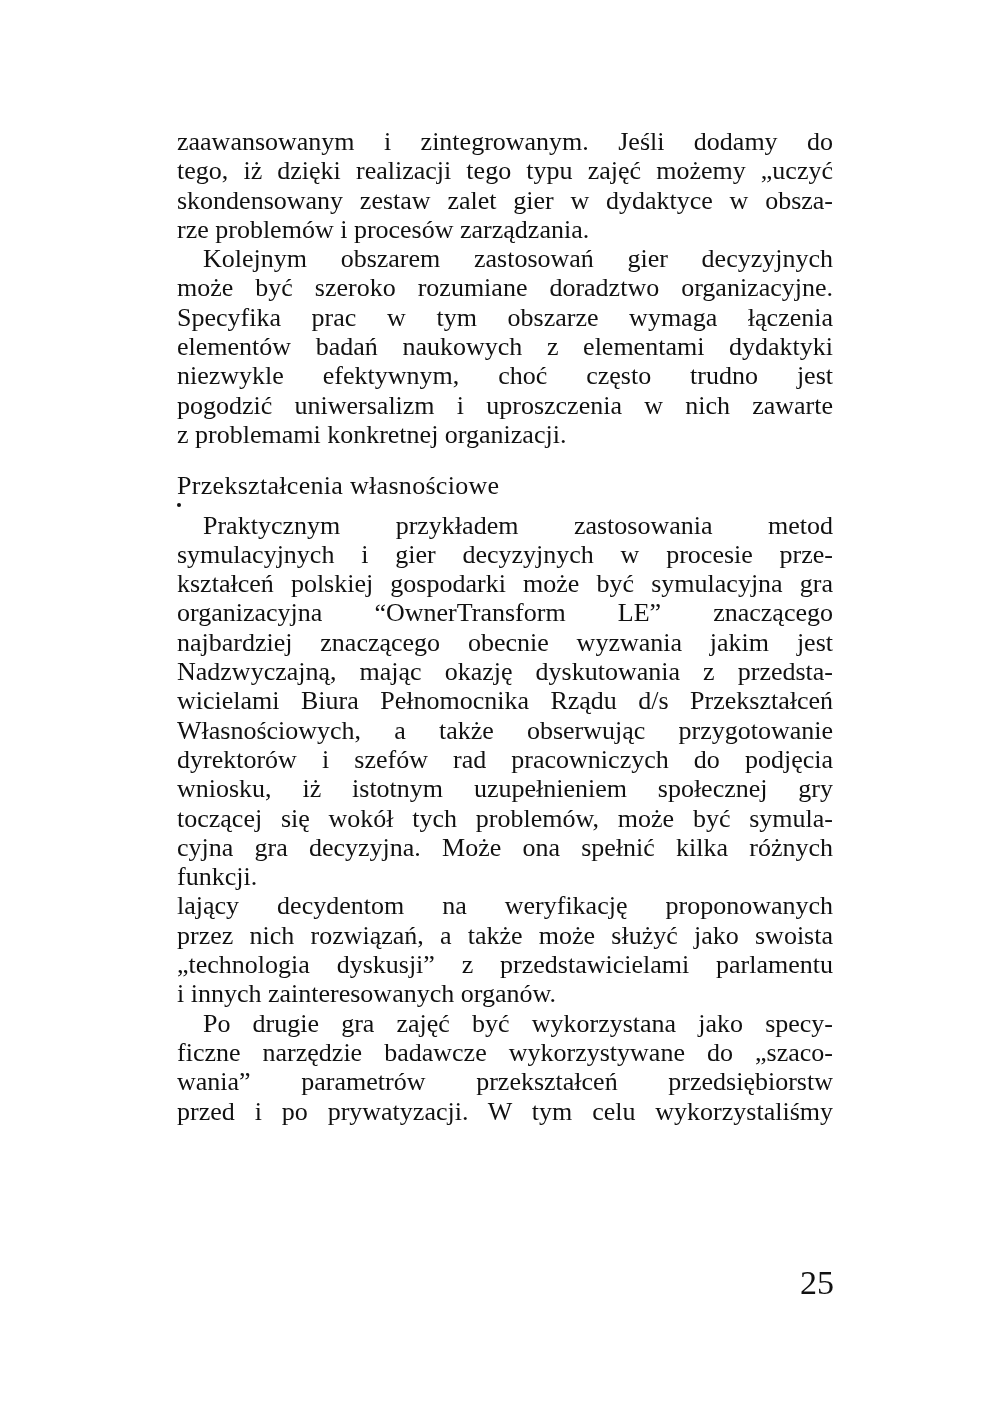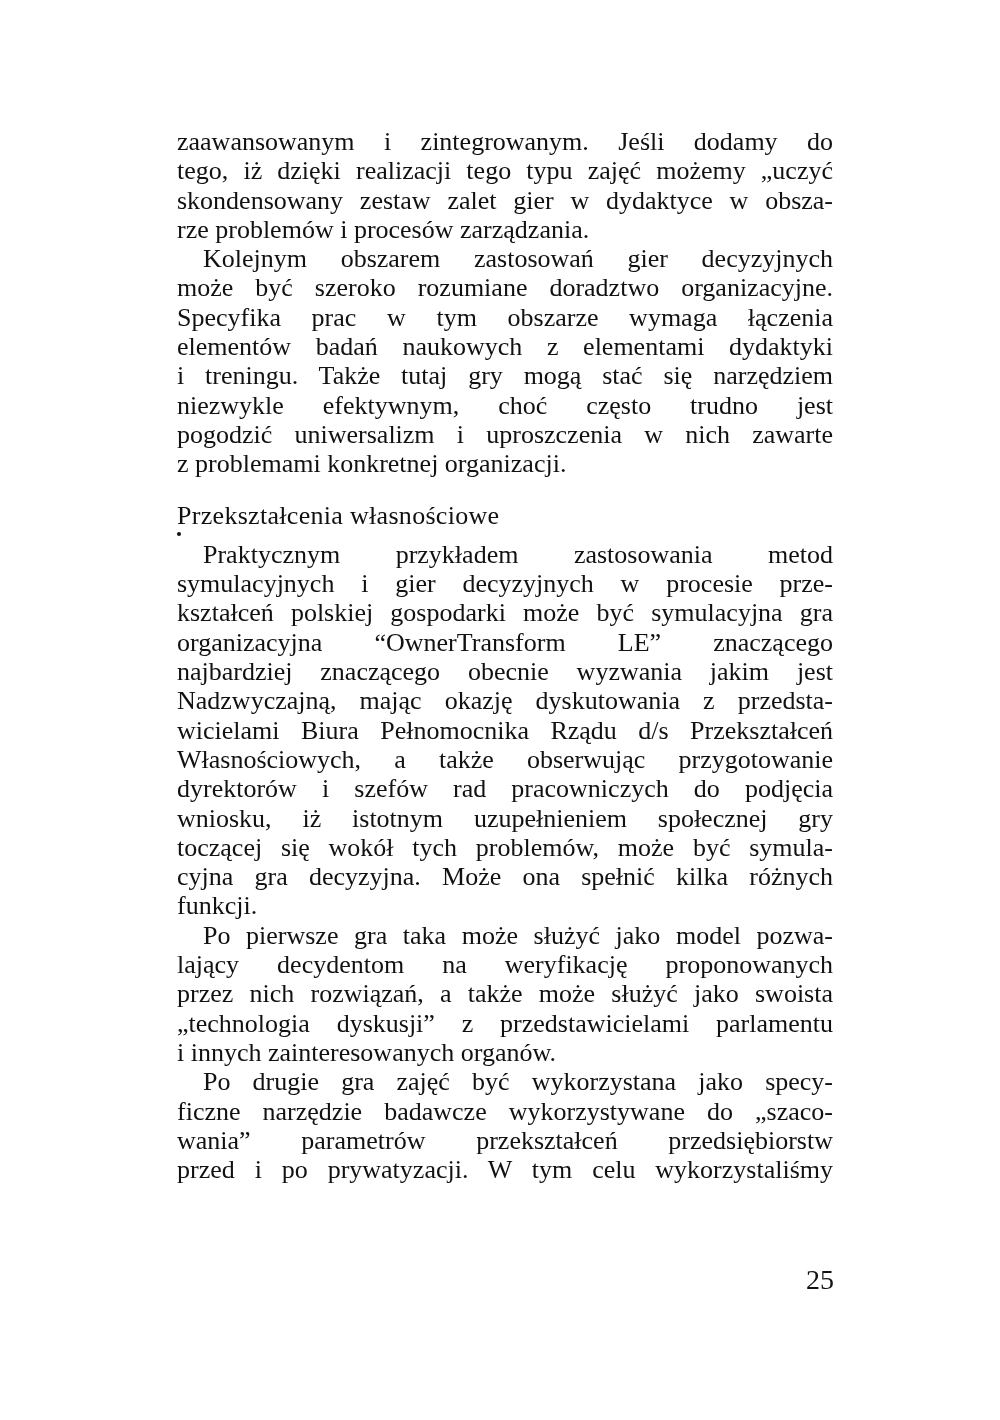--- a/index.html
+++ b/index.html
@@ -22,41 +22,40 @@
   .bullet {
     display: block; height: 10px; position: relative;
   }
   .bullet span {
     position: absolute; left: 0; top: 2px; width: 4px; height: 4px;
     background: #111; border-radius: 50%;
   }
   sup { font-size: 16px; line-height: 0; position: relative; top: -2px; }
   .page-number {
     position: absolute; left: 780px; top: 1264px; width: 54px; text-align: right;
-    font-family: "Liberation Serif", "DejaVu Serif", serif; font-size: 28px; color: #111;
+    font-family: "Liberation Serif", "DejaVu Serif", serif; font-size: 34px; color: #111;
   }
 </style>
 </head>
 <body>
 
 <div class="page">
 
   <div>
     <span class="line">zaawansowanym i zintegrowanym. Jeśli dodamy do</span>
     <span class="line">tego, iż dzięki realizacji tego typu zajęć możemy „uczyć</span>
     <span class="line">skondensowany zestaw zalet gier w dydaktyce w obsza-</span>
     <span class="line last">rze problemów i procesów zarządzania.</span>
   </div>
 
   <div>
     <span class="line indent">Kolejnym obszarem zastosowań gier decyzyjnych</span>
     <span class="line">może być szeroko rozumiane doradztwo organizacyjne.</span>
     <span class="line">Specyfika prac w tym obszarze wymaga łączenia</span>
     <span class="line">elementów badań naukowych z elementami dydaktyki</span>
-    <span class="line">i treningu. Także tutaj gry mogą stać się narzędziem</span>
     <span class="line">niezwykle efektywnym, choć często trudno jest</span>
     <span class="line">pogodzić uniwersalizm i uproszczenia w nich zawarte</span>
     <span class="line last">z problemami konkretnej organizacji.</span>
   </div>
 
   <span class="heading">Przekształcenia własnościowe</span>
   <span class="bullet">
       <span></span>
     </span>
 
@@ -70,21 +69,20 @@
     <span class="line">wicielami Biura Pełnomocnika Rządu d/s Przekształceń</span>
     <span class="line">Własnościowych, a także obserwując przygotowanie</span>
     <span class="line">dyrektorów i szefów rad pracowniczych do podjęcia</span>
     <span class="line">wniosku, iż istotnym uzupełnieniem społecznej gry</span>
     <span class="line">toczącej się wokół tych problemów, może być symula-</span>
     <span class="line">cyjna gra decyzyjna. Może ona spełnić kilka różnych</span>
     <span class="line last">funkcji.</span>
   </div>
 
   <div>
-    <span class="line indent">Po pierwsze gra taka może służyć jako model pozwa-</span>
     <span class="line">lający decydentom na weryfikację proponowanych</span>
     <span class="line">przez nich rozwiązań, a także może służyć jako swoista</span>
     <span class="line">„technologia dyskusji” z przedstawicielami parlamentu</span>
     <span class="line last">i innych zainteresowanych organów.</span>
   </div>
 
   <div>
     <span class="line indent">Po drugie gra zajęć być wykorzystana jako specy-</span>
     <span class="line">ficzne narzędzie badawcze wykorzystywane do „szaco-</span>
     <span class="line">wania” parametrów przekształceń przedsiębiorstw</span>

